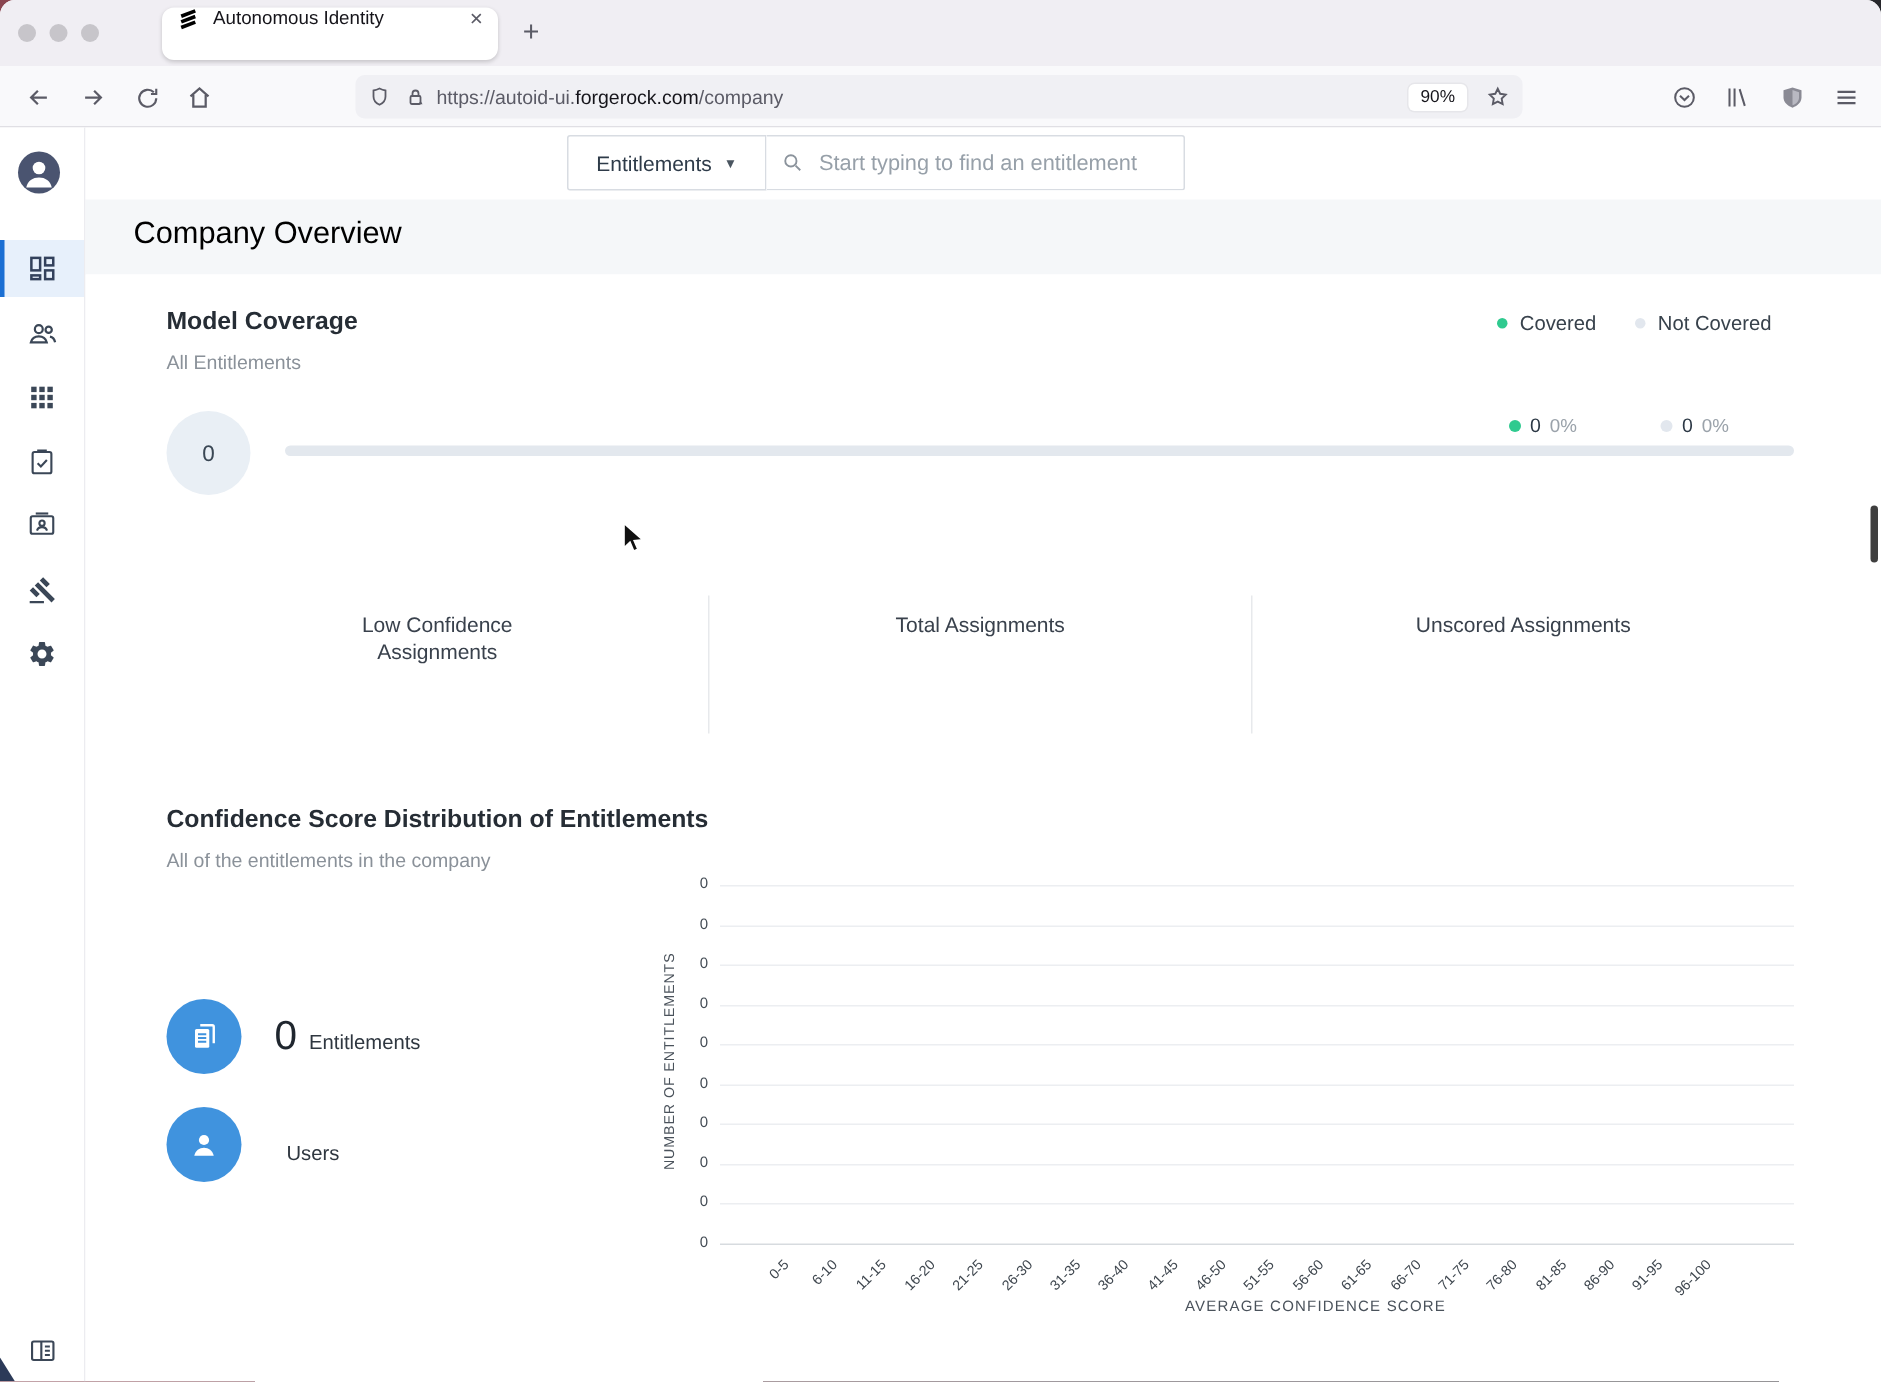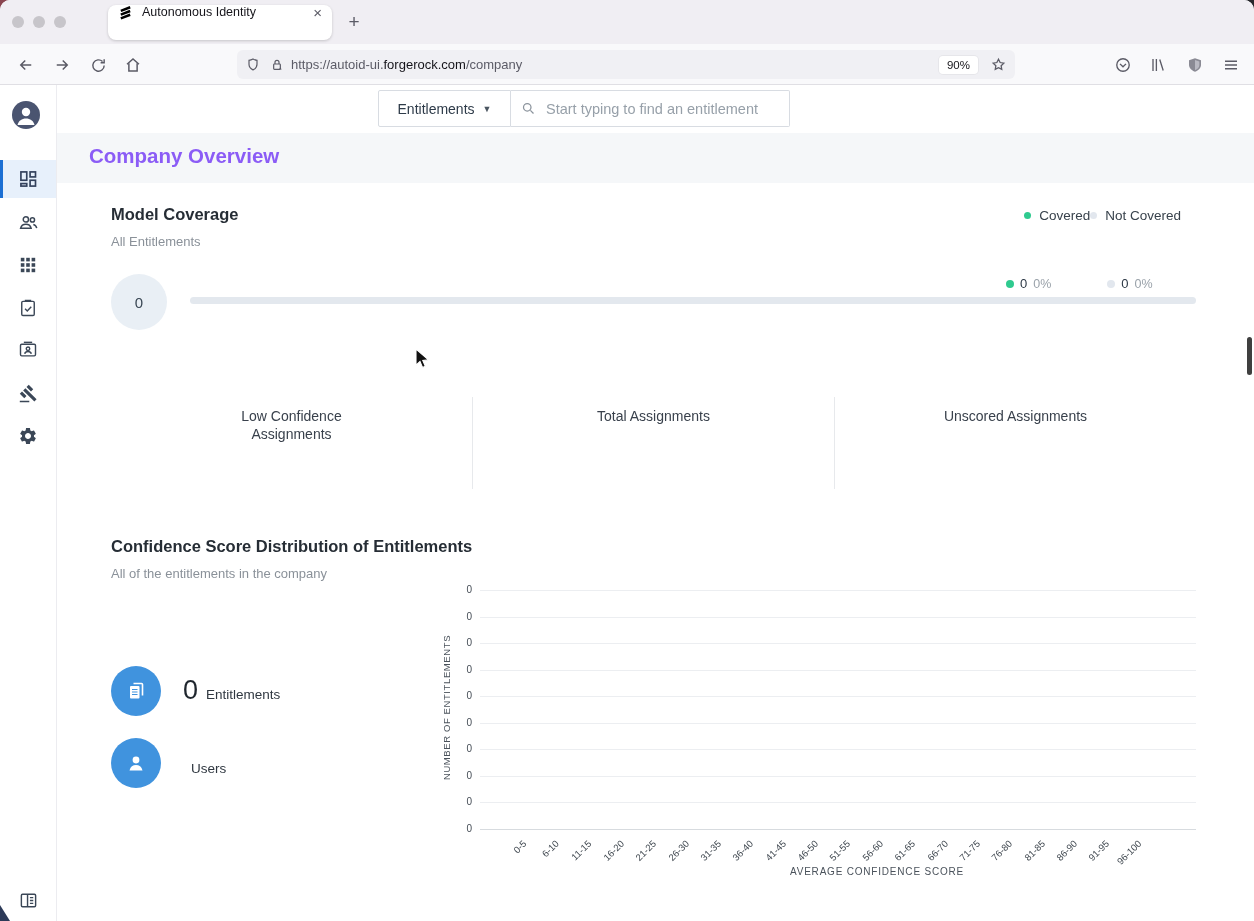--- a/index.html
+++ b/index.html
@@ -33,25 +33,25 @@
   .searchband{position:absolute;left:0;top:0;right:0;height:48px;background:#fff;}
   .sgroup{position:absolute;left:321px;top:5px;height:37px;display:flex;}
   .cat{width:133px;border:1px solid #d8dce2;background:#fff;display:flex;align-items:center;justify-content:center;
     gap:8px;font-size:14px;color:#2e3b49;border-radius:2px 0 0 2px;box-sizing:border-box;font-family:inherit;}
   .cat .caret{font-size:9px;color:#4a5560;}
   .sbox{width:279px;border:1px solid #d8dce2;border-left:none;display:flex;align-items:center;padding:0 10px;gap:8px;
     border-radius:0 2px 2px 0;box-sizing:border-box;background:#fff;}
   .sbox input{border:none;outline:none;font-size:14.5px;color:#1d4ed8;width:100%;font-family:inherit;background:transparent;}
   .sbox input::placeholder{color:#97a0a9;}
   .pageband{position:absolute;left:0;top:48px;right:0;height:50px;background:#f5f7f9;}
-  .pageband h1{margin:0;position:absolute;left:32px;top:11px;font-size:20.5px;font-weight:700;color:#8b5cf6;}
+  .pageband h1{margin:0;position:absolute;left:32px;top:11px;font-size:20.5px;font-weight:400;color:#000000;}
   .content{position:absolute;left:0;top:98px;right:0;bottom:0;background:#fff;}
   .sect-title{position:absolute;font-size:16.5px;font-weight:700;color:#262d35;}
   .sect-sub{position:absolute;font-size:13px;color:#8a9199;}
-  .legend{position:absolute;top:25px;right:73px;display:flex;align-items:flex-end;}
+  .legend{position:absolute;top:25px;right:73px;display:flex;gap:26px;align-items:flex-end;}
   .legend-item{display:flex;align-items:center;gap:8px;font-size:13.5px;color:#38424c;}
   .dot{border-radius:50%;display:inline-block;}
   .mc-circle{position:absolute;left:54px;top:91px;width:56px;height:56px;border-radius:50%;background:#e9eff5;
     display:flex;align-items:center;justify-content:center;font-size:15px;color:#3a4754;}
   .ministats{position:absolute;left:949px;top:93px;display:flex;gap:56px;}
   .ministat{display:flex;align-items:center;gap:6px;font-size:13px;}
   .ministat .val{color:#2c3845;}
   .ministat .pct{color:#9aa2aa;font-size:12.5px;}
   .mc-bar{position:absolute;left:133px;top:114px;width:1006px;height:7px;border-radius:4px;background:#e3e8ee;}
   .metrics{position:absolute;left:54px;top:214px;width:1085px;height:92px;display:flex;}

